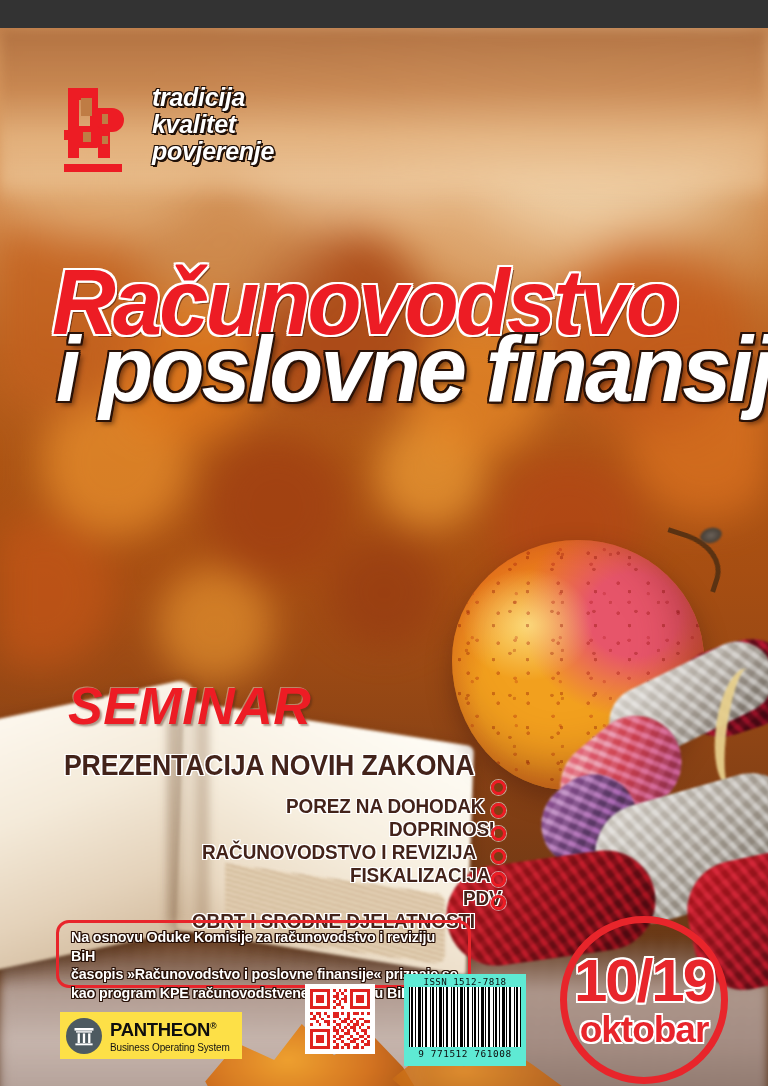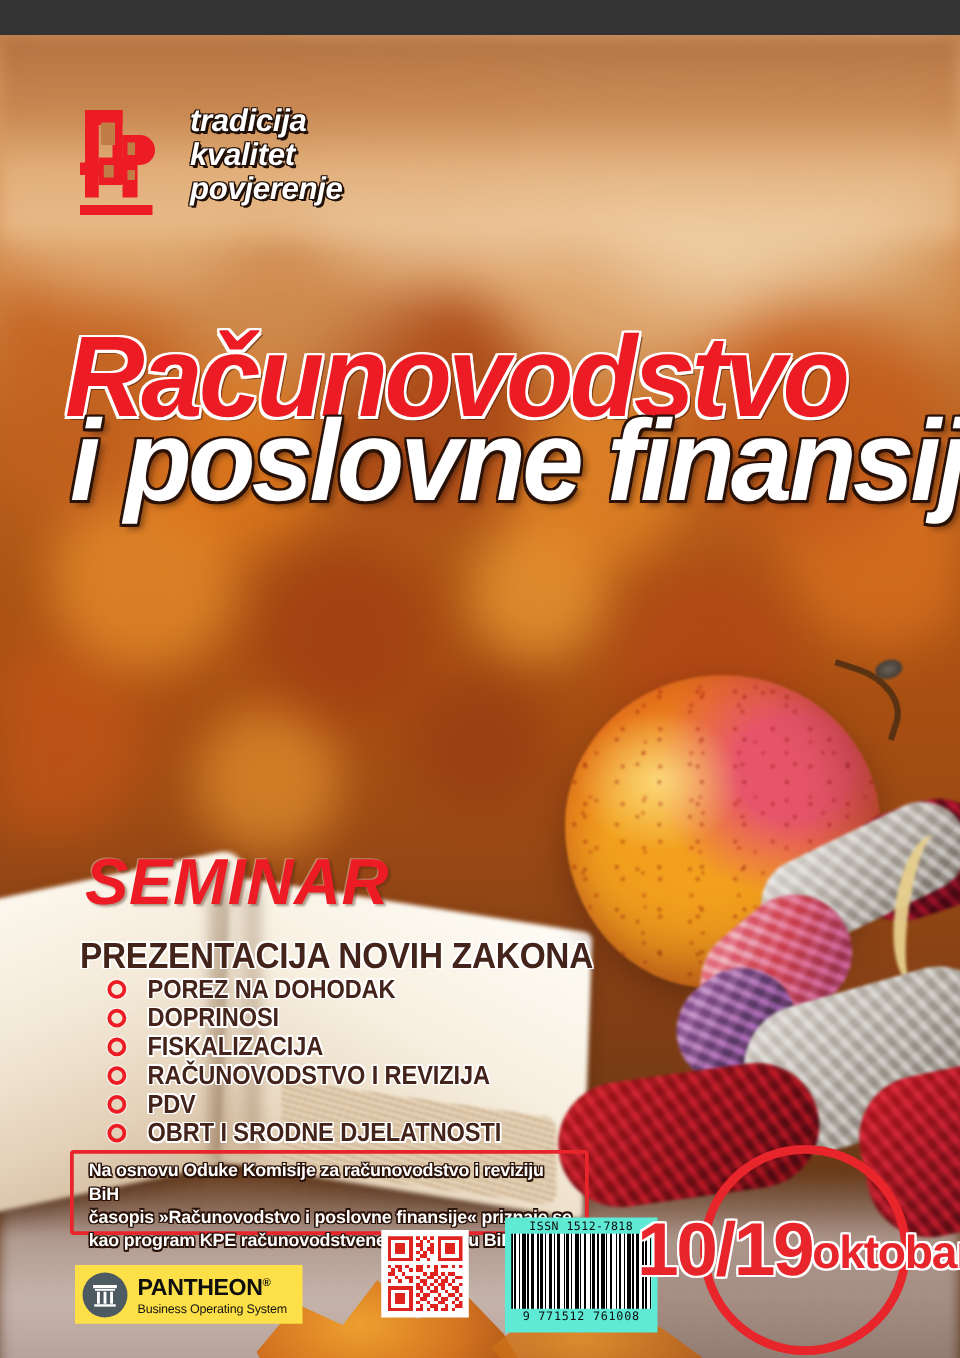--- a/index.html
+++ b/index.html
@@ -309,21 +309,21 @@
       -1.4px -1.4px 0 #fff, 1.4px -1.4px 0 #fff, -1.4px 1.4px 0 #fff, 1.4px 1.4px 0 #fff;
   }
 
   .bullets{
     position:absolute;left:86px;top:752px;
     width:420px;
   }
   .bullet-row{
     position:relative;
     height:23px;
-    display:flex;align-items:center;
+    display:flex;align-items:flex-end;flex-direction:column;
   }
   .bullet-dot{
     width:15px;height:15px;border-radius:50%;
     border:3.2px solid #ED1C24;
     background:transparent;
     flex:0 0 auto;
     box-shadow:0 0 0 1px rgba(255,255,255,.55);
   }
   .bullet-label{
     margin-left:17px;
@@ -336,21 +336,21 @@
     text-shadow:
       -1.3px 0 0 #fff, 1.3px 0 0 #fff, 0 -1.3px 0 #fff, 0 1.3px 0 #fff,
       -1.3px -1.3px 0 #fff, 1.3px -1.3px 0 #fff, -1.3px 1.3px 0 #fff, 1.3px 1.3px 0 #fff;
   }
 
   
   .notice{
     position:absolute;left:56px;top:892px;
     width:415px;height:68px;
     border:3px solid #E8252B;
-    border-radius:3px;
+    border-radius:13px;
     padding:5px 10px 0 12px;
   }
   .notice-text{
     font-size:14.3px;line-height:18.5px;
     font-weight:bold;
     color:#ffffff;
     letter-spacing:-.15px;
     text-shadow:
       -1.1px 0 0 #2a1208, 1.1px 0 0 #2a1208, 0 -1.1px 0 #2a1208, 0 1.1px 0 #2a1208,
       -1.1px -1.1px 0 #2a1208, 1.1px -1.1px 0 #2a1208, -1.1px 1.1px 0 #2a1208, 1.1px 1.1px 0 #2a1208;
@@ -416,21 +416,21 @@
     letter-spacing:.6px;
     margin-top:1px;
   }
 
   
   .datebadge{
     position:absolute;left:560px;top:888px;
     width:168px;height:168px;
     border:7px solid #E8252B;
     border-radius:50%;
-    display:flex;flex-direction:row;
+    display:flex;flex-direction:column;
     align-items:center;justify-content:center;
   }
   .date-num{
     font-size:60px;line-height:56px;
     font-weight:bold;
     color:#E8252B;
     letter-spacing:-2px;
     text-shadow:
       -1.6px 0 0 #fff, 1.6px 0 0 #fff, 0 -1.6px 0 #fff, 0 1.6px 0 #fff,
       -1.6px -1.6px 0 #fff, 1.6px -1.6px 0 #fff, -1.6px 1.6px 0 #fff, 1.6px 1.6px 0 #fff;
@@ -537,25 +537,25 @@
     <div class="bullet-row">
       <span class="bullet-dot"></span>
       <span class="bullet-label">POREZ NA DOHODAK</span>
     </div>
     <div class="bullet-row">
       <span class="bullet-dot"></span>
       <span class="bullet-label">DOPRINOSI</span>
     </div>
     <div class="bullet-row">
       <span class="bullet-dot"></span>
-      <span class="bullet-label">FISKALIZACIJA</span>
+      <span class="bullet-label">RAČUNOVODSTVO I REVIZIJA</span>
     </div>
     <div class="bullet-row">
       <span class="bullet-dot"></span>
-      <span class="bullet-label">RAČUNOVODSTVO I REVIZIJA</span>
+      <span class="bullet-label">FISKALIZACIJA</span>
     </div>
     <div class="bullet-row">
       <span class="bullet-dot"></span>
       <span class="bullet-label">PDV</span>
     </div>
     <div class="bullet-row">
       <span class="bullet-dot"></span>
       <span class="bullet-label">OBRT I SRODNE DJELATNOSTI</span>
     </div>
   </div>

